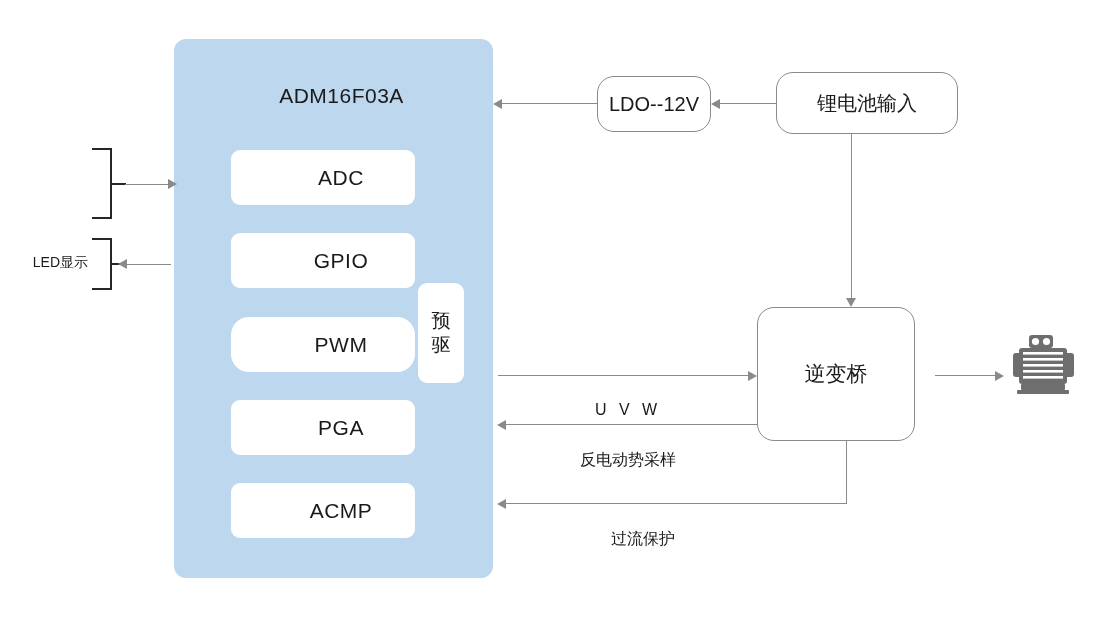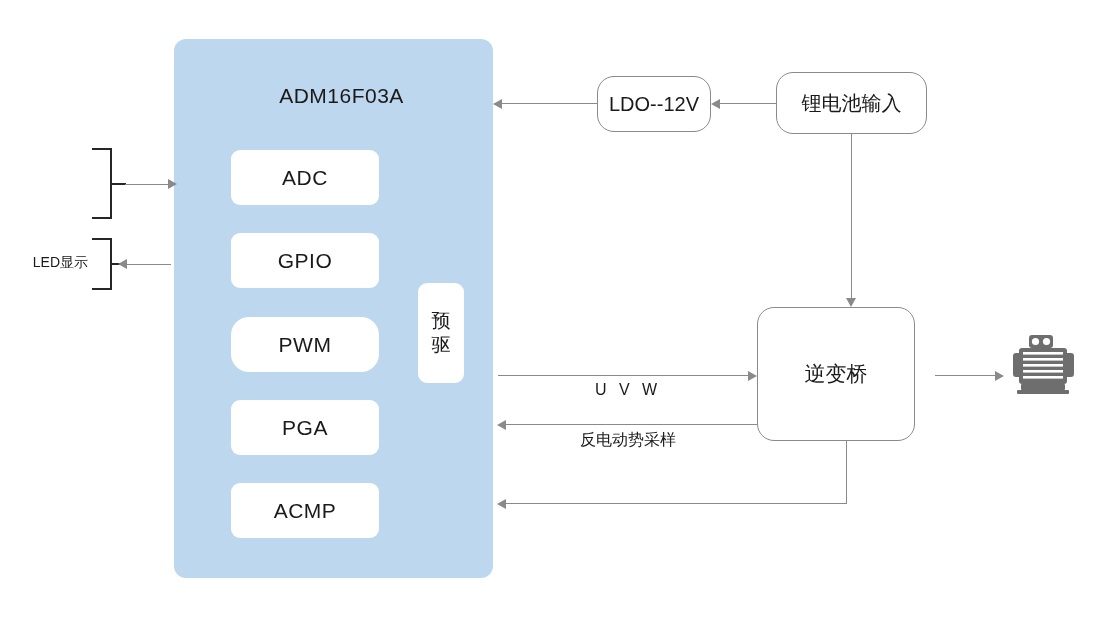--- a/index.html
+++ b/index.html
@@ -28,20 +28,21 @@
 
   
   .periph{
     position:absolute;
     left:231px;width:148px;height:55px;
     background:#ffffff;
     border-radius:9px;
     display:flex;align-items:center;justify-content:center;
     font-size:21px;color:#1a1a1a;
     letter-spacing:0.5px;
+    padding-left:36px;
   }
   .periph.p0{top:150px;}
   .periph.p1{top:233px;text-align:center;}
   .periph.p2{top:317px;border-radius:18px;}
   .periph.p3{top:400px;}
   .periph.p4{top:483px;}
 
   .predriver{
     position:absolute;
     left:418px;top:283px;width:46px;height:100px;
@@ -54,21 +55,21 @@
   .box{
     position:absolute;
     background:#ffffff;
     border:1px solid #8a8a8a;
     border-radius:17px;
     display:flex;align-items:center;justify-content:center;
     font-size:20px;color:#1a1a1a;
     box-sizing:border-box;
   }
   .box-ldo{left:597px;top:76px;width:114px;height:56px;}
-  .box-batt{left:776px;top:72px;width:151px;height:62px;}
+  .box-batt{left:776px;top:72px;width:182px;height:62px;}
   .box-inv{left:757px;top:307px;width:158px;height:134px;font-size:21px;}
 
   
   .bracket{
     position:absolute;
     border:2px solid #262626;
     border-left:none;
     box-sizing:border-box;
   }
   .brk1{left:92px;top:148px;width:20px;height:71px;}
@@ -110,21 +111,21 @@
   }
   .arrow-down{
     border-left:5px solid transparent;
     border-right:5px solid transparent;
     border-top:9px solid #8a8a8a;
   }
 
   .edge-label{
     position:absolute;
     font-size:16px;color:#1a1a1a;
-    text-align:center;white-space:nowrap;
+    text-align:center;white-space:nowrap;margin-top:20px;
   }
   .edge-label.uvw{letter-spacing:4px;}
 
   
   .motor{position:absolute;left:1005px;top:335px;width:80px;height:62px;}
 </style>
 </head>
 <body>
 
 <div id="canvas">
@@ -175,20 +176,21 @@
   <div class="arrow arrow-right" style="left:748px;top:371px;"></div>
   <div class="edge-label uvw" style="left:498px;top:381px;width:260px;">U V W</div>
 
   <div class="hline" style="left:506px;top:424px;width:251px;"></div>
   <div class="arrow arrow-left" style="left:497px;top:420px;"></div>
   <div class="edge-label" style="left:498px;top:430px;width:260px;">反电动势采样</div>
 
   <div class="vline" style="left:846px;top:441px;height:63px;"></div>
   <div class="hline" style="left:506px;top:503px;width:341px;"></div>
   <div class="arrow arrow-left" style="left:497px;top:499px;"></div>
+  <div class="edge-label" style="left:498px;top:509px;width:290px;">过流保护</div>
 
   <div class="hline" style="left:935px;top:375px;width:61px;"></div>
   <div class="arrow arrow-right" style="left:995px;top:371px;"></div>
 
   <div class="motor">
     <svg width="80" height="62" viewBox="0 0 80 62" xmlns="http://www.w3.org/2000/svg">
       <g fill="#6e6e6e">
 
         <rect x="24" y="0" width="24" height="13" rx="3"></rect>
         <circle cx="30.5" cy="6.5" r="3.6" fill="#ffffff"></circle>

